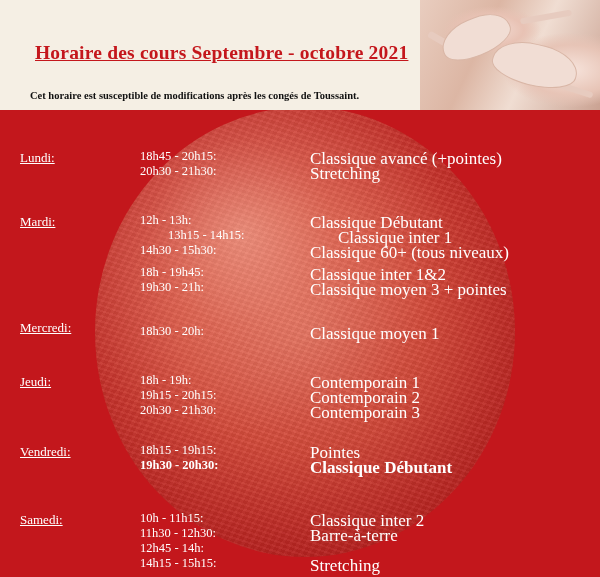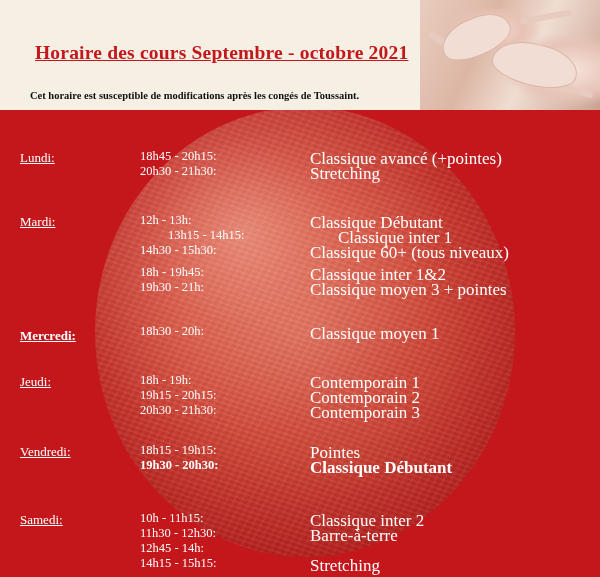--- a/index.html
+++ b/index.html
@@ -200,21 +200,21 @@
           <span class="time">18h - 19h45:</span>
           <span class="course">Classique inter 1&amp;2</span>
         </div>
         <div class="row" style="top:78px;">
           <span class="time">19h30 - 21h:</span>
           <span class="course">Classique moyen 3 + pointes</span>
         </div>
       </div>
 
       <div class="day-block" style="top:190px;">
-        <div class="day-name" style="top:28px;font-weight:bold;">Mercredi:</div>
+        <div class="day-name" style="top:20px;">Mercredi:</div>
         <div class="row" style="top:24px;">
           <span class="time">18h30 - 20h:</span>
           <span class="course">Classique moyen 1</span>
         </div>
       </div>
 
       <div class="day-block" style="top:252px;">
         <div class="day-name" style="top:12px;">Jeudi:</div>
         <div class="row" style="top:11px;">
           <span class="time">18h - 19h:</span>

